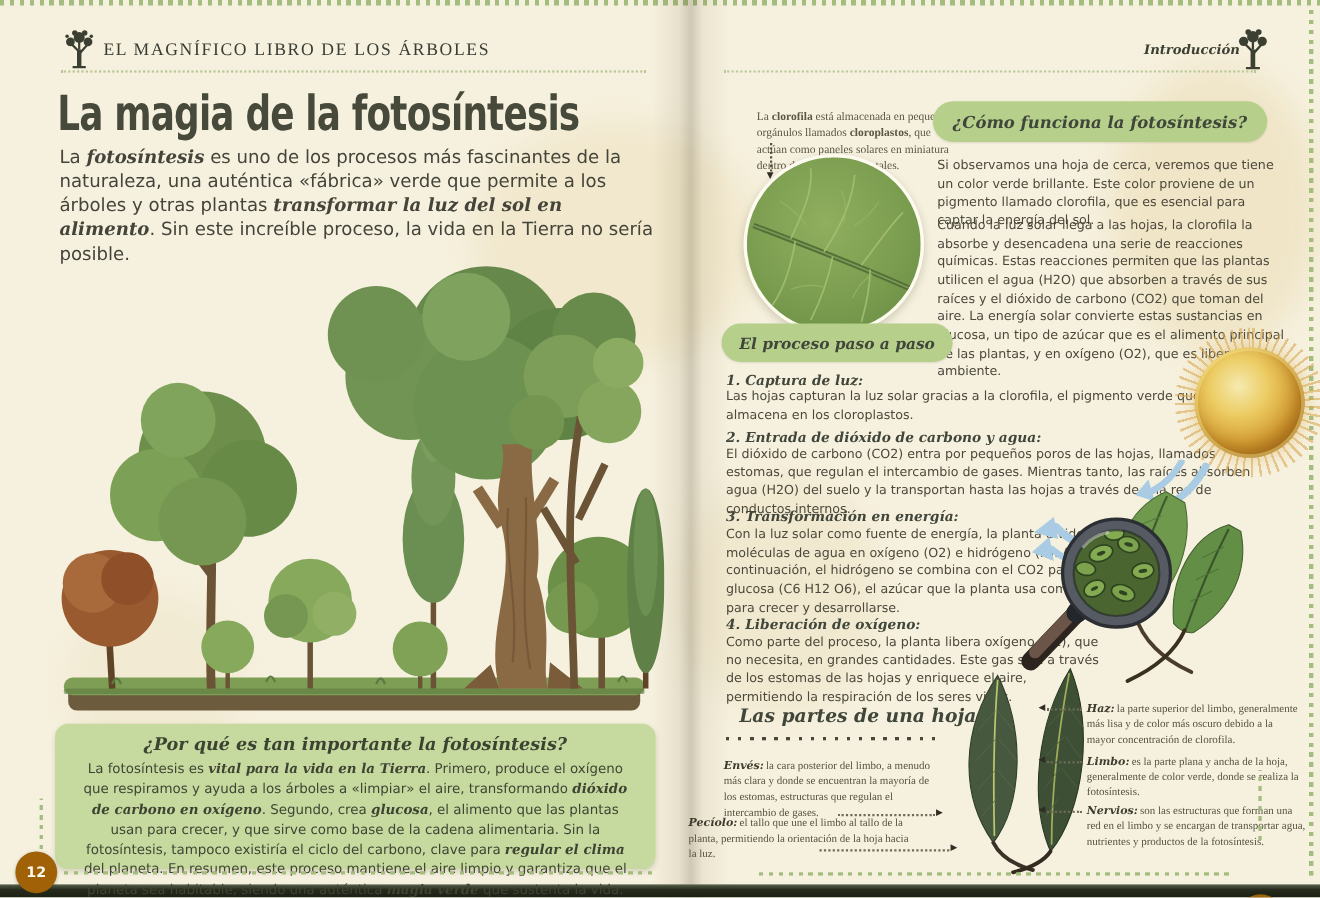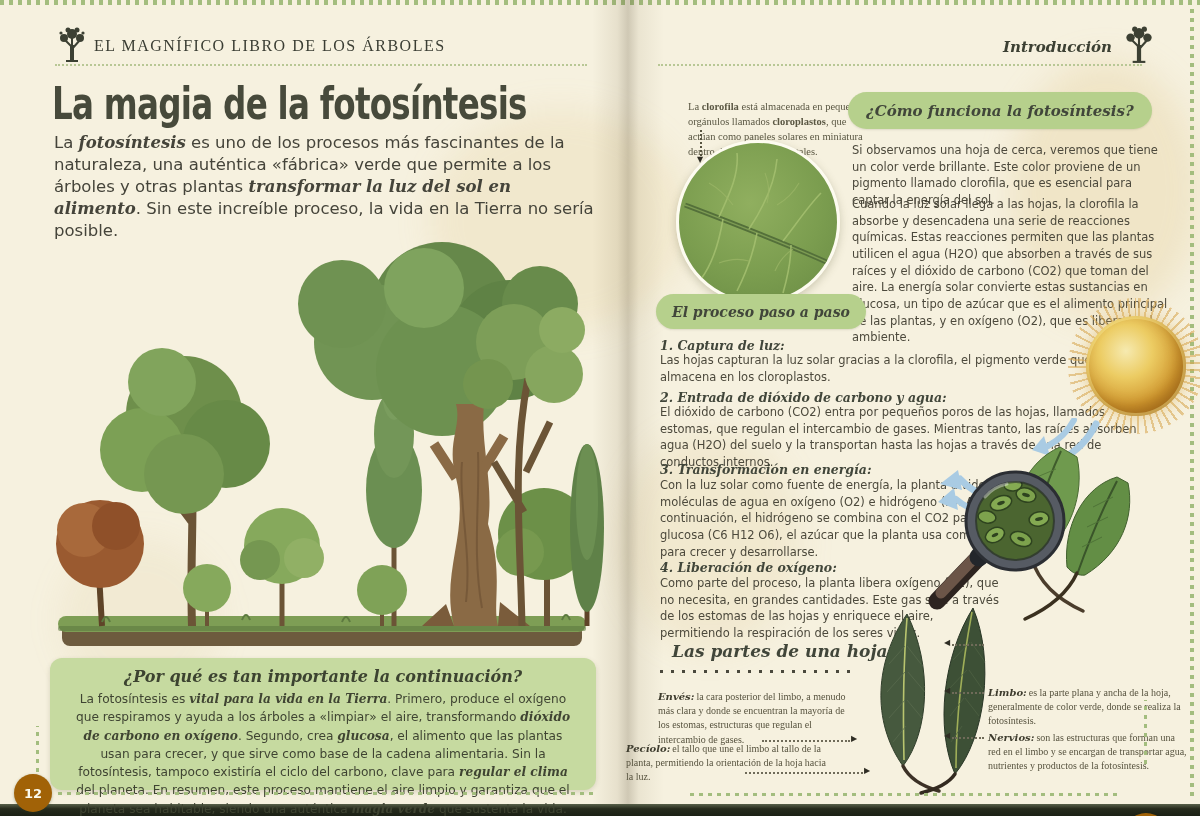--- a/index.html
+++ b/index.html
@@ -119,31 +119,31 @@
 
       <path d="M545,404 L545,380" stroke="#5f4428" stroke-width="5"></path>
       <ellipse cx="545" cy="306" rx="17" ry="84" fill="#5f8148"></ellipse>
       <ellipse cx="545" cy="280" rx="11" ry="58" fill="#6c8f52"></ellipse>
 
       <path d="M60,400 q4,-10 8,0 M200,398 q4,-10 8,0 M300,400 q4,-10 8,0 M520,398 q4,-10 8,0" stroke="#5d7a40" stroke-width="2" fill="none"></path>
     </svg>
   </div>
 
   <div class="abs" style="left:50px;top:658px;width:546px;height:132px;background:#c6daa0;border-radius:12px;box-shadow:0 2px 5px rgba(90,90,50,.2);">
-    <div class="script" style="text-align:center;font-size:16px;margin-top:9px;color:#3c4330;">¿Por qué es tan importante la continuación?</div>
+    <div class="script" style="text-align:center;font-size:16px;margin-top:9px;color:#3c4330;">¿Por qué es tan importante la fotosíntesis?</div>
     <p class="abs" style="left:24px;top:32px;width:498px;margin:0;font-size:12.2px;line-height:1.5;text-align:center;color:#3f4432;">
       <span>La fotosíntesis es </span><span class="em-script">vital para la vida en la Tierra</span><span>. Primero, produce el oxígeno que respiramos y ayuda a los árboles a «limpiar» el aire, transformando </span><span class="em-script">dióxido de carbono en oxígeno</span><span>. Segundo, crea </span><span class="em-script">glucosa</span><span>, el alimento que las plantas usan para crecer, y que sirve como base de la cadena alimentaria. Sin la fotosíntesis, tampoco existiría el ciclo del carbono, clave para </span><span class="em-script">regular el clima</span><span> del planeta. En resumen, este proceso mantiene el aire limpio y garantiza que el planeta sea habitable, siendo una auténtica </span><span class="em-script">magia verde</span><span> que sustenta la vida.</span>
     </p>
   </div>
 
   <div class="abs gdash-v" style="left:36px;top:726px;width:3px;height:46px;"></div>
   <div class="abs gdash-h" style="left:58px;top:792px;width:538px;height:3px;"></div>
   <div class="abs pagenum" style="left:14px;top:774px;width:38px;height:38px;font-size:13px;">12</div>
 
-  <div class="abs script" style="left:1003px;top:38px;font-size:15px;color:#3c4033;">Introducción</div>
+  <div class="abs script" style="left:1040px;top:38px;font-size:12px;color:#3c4033;">Introducción</div>
   <div class="abs" style="left:1124px;top:26px;width:30px;height:38px;">
     <svg width="30" height="38" viewBox="0 0 28 36">
       <rect x="12" y="18" width="4" height="16" fill="#3c4033"></rect>
       <path d="M14,20 L6,12 M14,22 L22,13 M14,18 L14,8" stroke="#3c4033" stroke-width="2" fill="none"></path>
       <circle cx="14" cy="7" r="5" fill="#3c4033"></circle>
         <circle cx="6" cy="11" r="4" fill="#3c4033"></circle>
       <circle cx="22" cy="11" r="4" fill="#3c4033"></circle>
         <circle cx="10" cy="3" r="2.5" fill="#3c4033"></circle>
       <circle cx="19" cy="3" r="2.5" fill="#3c4033"></circle>
       <path d="M8,34 h12" stroke="#3c4033" stroke-width="2"></path>
@@ -274,20 +274,23 @@
   <div class="abs arrowhead" style="left:851px;top:735px;">▶</div>
 
   <div class="abs anno" style="left:626px;top:742px;width:200px;">
     <span class="anno-term">Pecíolo:</span><span>el tallo que une el limbo al tallo de la planta, permitiendo la orientación de la hoja hacia la luz.</span>
   </div>
   <div class="abs dotline" style="left:745px;top:772px;width:118px;"></div>
   <div class="abs arrowhead" style="left:864px;top:767px;">▶</div>
 
   <div class="abs arrowhead" style="left:944px;top:639px;">◀</div>
   <div class="abs dotline" style="left:952px;top:644px;width:32px;"></div>
+  <div class="abs anno" style="left:988px;top:638px;width:196px;">
+    <span class="anno-term">Haz:</span><span>la parte superior del limbo, generalmente más lisa y de color más oscuro debido a la mayor concentración de clorofila.</span>
+  </div>
 
   <div class="abs arrowhead" style="left:944px;top:687px;">◀</div>
   <div class="abs dotline" style="left:952px;top:692px;width:32px;"></div>
   <div class="abs anno" style="left:988px;top:686px;width:196px;">
     <span class="anno-term">Limbo:</span><span>es la parte plana y ancha de la hoja, generalmente de color verde, donde se realiza la fotosíntesis.</span>
   </div>
 
   <div class="abs arrowhead" style="left:944px;top:732px;">◀</div>
   <div class="abs dotline" style="left:952px;top:737px;width:32px;"></div>
   <div class="abs anno" style="left:988px;top:731px;width:200px;">

